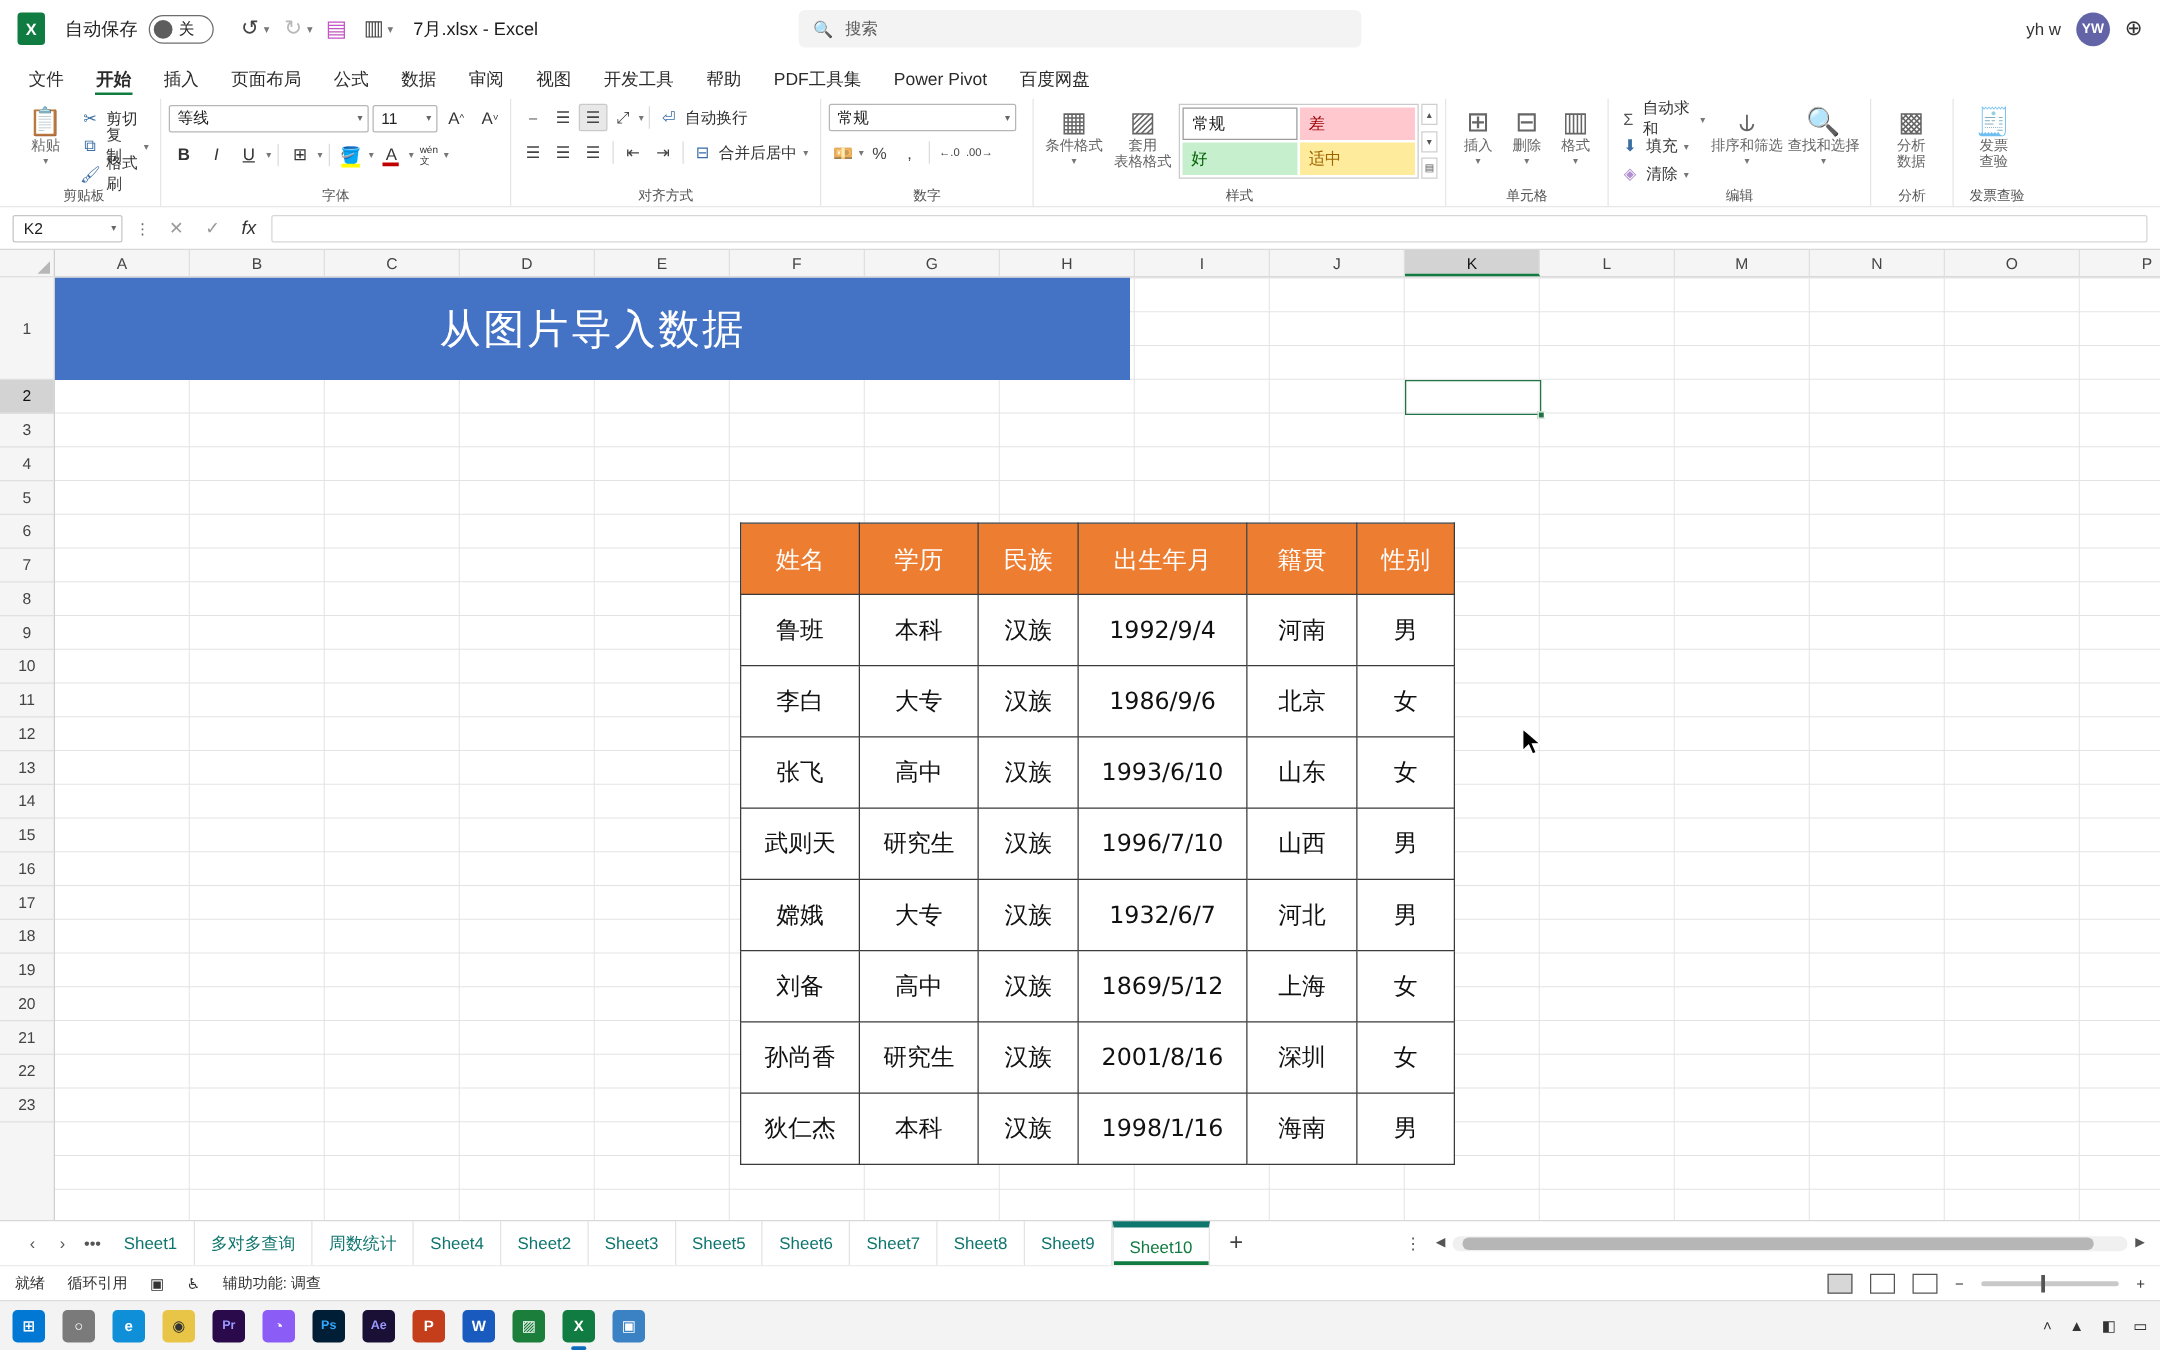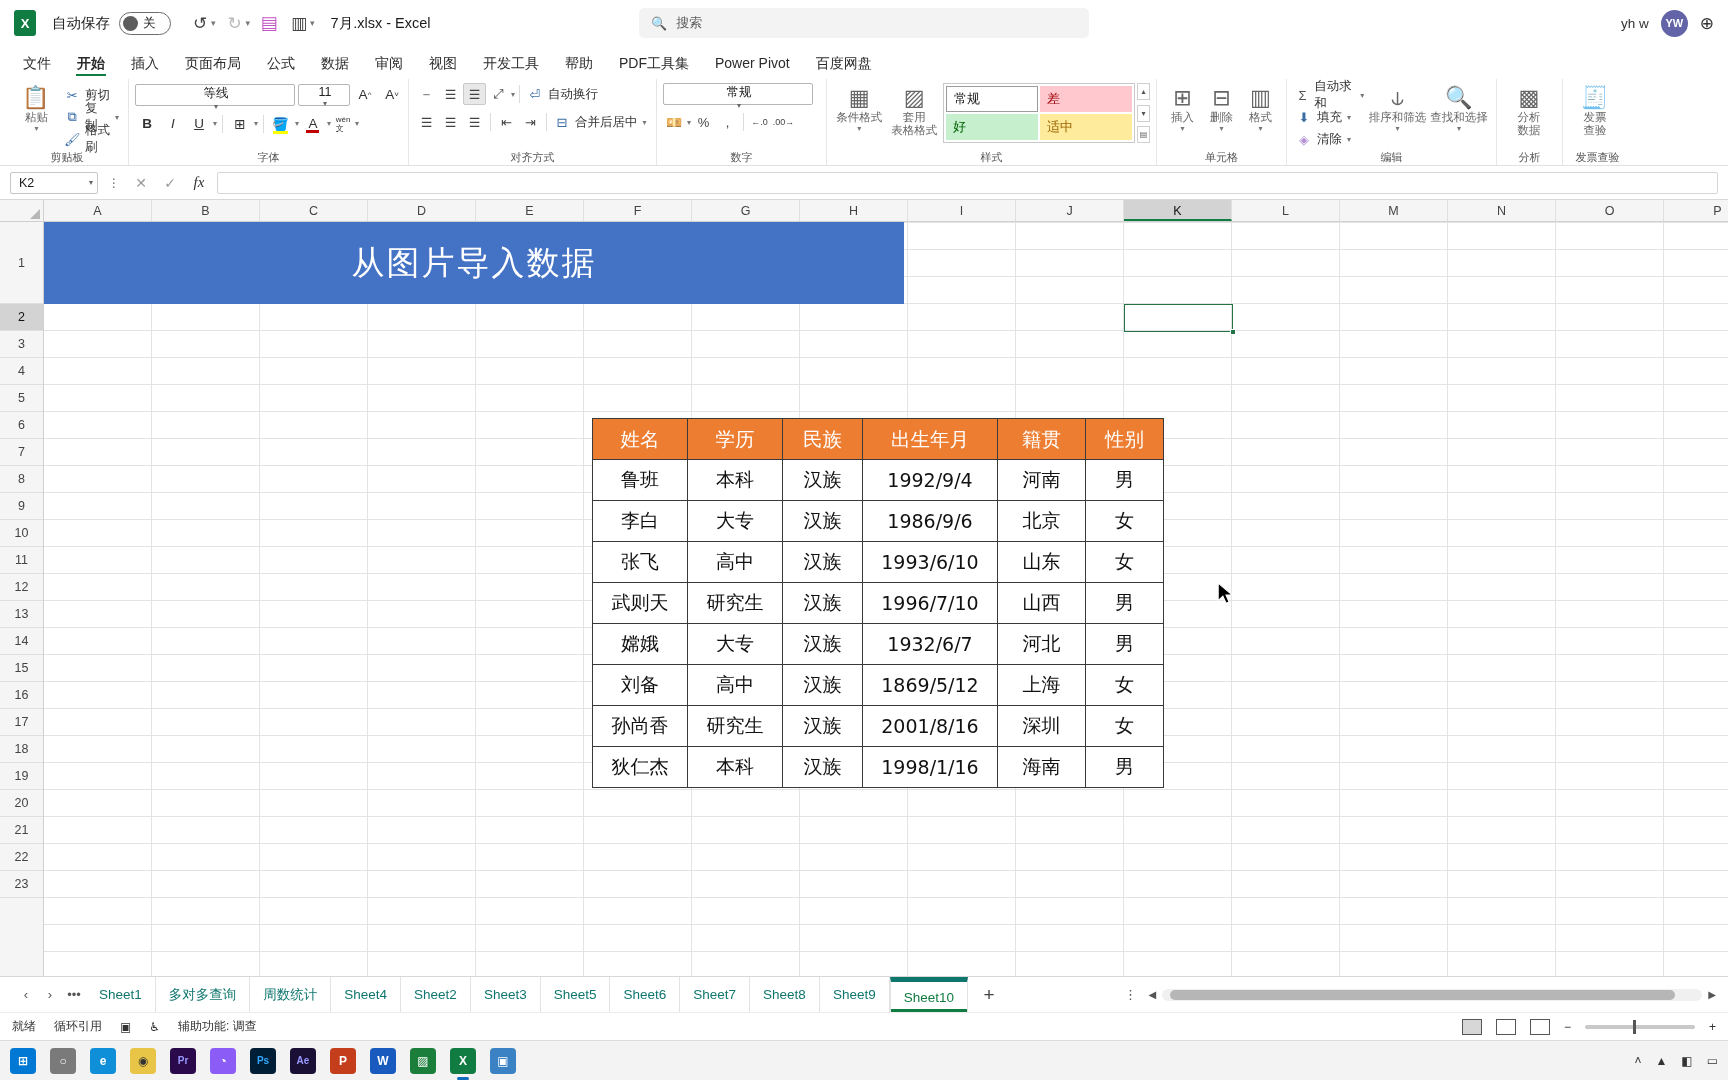--- a/index.html
+++ b/index.html
@@ -52,21 +52,21 @@
   .big-btn .gl { font-size:22px; line-height:25px; color:#666; }
   .big-btn .lb { font-size:11.5px; color:#666; text-align:center; line-height:13px; margin-top:1px; }
   .small-col { display:flex; flex-direction:column; justify-content:flex-start; gap:2px; padding-top:2px; }
   .small-btn { display:flex; align-items:center; gap:5px; font-size:12.5px; color:#333; height:20px; padding:0 3px; }
   .small-btn .ic { width:16px; text-align:center; font-size:13px; color:#3a6ea5; }
   .caret { font-size:8px; color:#777; }
 
   .fontrow1 { display:flex; align-items:center; gap:3px; }
   .fontrow2 { display:flex; align-items:center; gap:2px; margin-top:6px; }
   .combo { height:22px; border:1px solid #b6b6b6; border-radius:2px; background:#fff; display:flex; align-items:center;
-           padding:0 4px 0 6px; font-size:12.5px; color:#222;flex-direction:column; }
+           padding:0 4px 0 6px; font-size:12.5px; color:#222; }
   .combo .cv { flex:1; }
   .combo .cc { font-size:8px; color:#666; }
   .fbtn { width:24px; height:23px; display:flex; align-items:center; justify-content:center; font-size:13.5px; color:#333; }
   .fbtn.sm { width:20px; }
   .sep-v { width:1px; height:18px; background:#dcdcdc; margin:0 3px; }
 
   .alignrow { display:flex; align-items:center; gap:1px; }
   .abtn { width:23px; height:22px; display:flex; align-items:center; justify-content:center; font-size:13px; color:#444; }
   .abtn.sel { background:#e8e8e8; border:1px solid #c9c9c9; border-radius:2px; }
 
@@ -80,21 +80,21 @@
   .spin { display:flex; flex-direction:column; justify-content:space-between; margin-left:2px; }
   .spin div { width:13px; height:17px; border:1px solid #cfcfcf; font-size:8px; display:flex; align-items:center; justify-content:center; color:#555; }
 
   
   .fbar { flex:0 0 34px; height:34px; display:flex; align-items:center; padding:0 10px; gap:7px; background:#fff; border-bottom:1px solid #d8d8d8;}
   .namebox { width:88px; height:22px; border:1px solid #c6c6c6; border-radius:2px; background:#fff; display:flex; align-items:center;
              padding:0 4px 0 8px; font-size:12.5px; }
   .namebox .nv { flex:1; }
   .dots { color:#666; font-size:12px; padding:0 3px; letter-spacing:0; }
   .fb-btn { width:22px; text-align:center; font-size:14px; color:#9a9a9a; }
-  .fb-btn.fx { color:#333; font-style:italic; font-family:Liberation Serif, serif; font-size:15px; }
+  .fb-btn.fx { color:#333; font-style:italic; font-family:Liberation Sans, sans-serif; font-size:15px; }
   .finput { flex:1; height:22px; border:1px solid #d6d6d6; border-radius:2px; background:#fff; padding:0 6px;
             font-size:12.5px; display:flex; align-items:center; }
 
   
   .gridwrap { flex:1; position:relative; overflow:hidden; background:#fff; }
   .colhdr { display:flex; height:22px; background:#f5f5f5; border-bottom:1px solid #d0d0d0; position:relative; }
   .corner { width:44px; flex:0 0 44px; background:#f5f5f5; border-right:1px solid #d0d0d0; position:relative; }
   .corner::after { content:""; position:absolute; right:3px; bottom:2px; width:0; height:0;
                    border-style:solid; border-width:0 0 10px 10px; border-color:transparent transparent #b7b7b7 transparent; }
   .ch { flex:0 0 108px; text-align:center; line-height:22px; font-size:12.5px; color:#444; border-right:1px solid #e0e0e0; }
@@ -111,21 +111,21 @@
            background-size:108px 27px; background-position:-1px -1px; }
   .cells.off { background-position:-1px 81px; }
   .banner { position:absolute; left:0; top:0; width:860px; height:82px; background:#4472c4; color:#fff;
             display:flex; align-items:center; justify-content:center; font-size:33px; letter-spacing:2px; }
   .selcell { position:absolute; border:1.7px solid #217346; }
   .selcell .fillh { position:absolute; right:-3.5px; bottom:-3.5px; width:6px; height:6px; background:#217346; border:1px solid #fff; }
   .cursor { position:absolute; width:22px; height:24px; pointer-events:none; }
 
   
   .imgtable { position:absolute; border-collapse:collapse; background:#fff; box-shadow:0 0 0 0 transparent; }
-  .imgtable td, .imgtable th { border:1.6px solid #3a3a3a; font-size:19px; text-align:center; height:41px;
+  .imgtable td, .imgtable th { border:1.6px solid #3a3a3a; font-size:19px; text-align:center; height:57px;
                                font-family:"DejaVu Sans","Liberation Sans",sans-serif; color:#111; font-weight:normal;margin-left:48px; }
   .imgtable th { background:#ed7d31; color:#fff; font-size:19.5px; }
 
   
   .sheetbar { flex:0 0 36px; height:36px; display:flex; align-items:stretch; background:#fff; border-top:1px solid #d8d8d8; padding-left:14px; }
   .navb { width:24px; display:flex; align-items:center; justify-content:center; font-size:13px; color:#555; }
   .stab { padding:0 13px; display:flex; align-items:center; font-size:13.5px; color:#0f766e; border-right:1px solid #e3e3e3; }
   .stab.active { font-weight:normal; color:#107c41; box-shadow:inset 0 -3px 0 #107c41; background:#fff; border-right:1px solid #e3e3e3;
                  border-left:1px solid #e3e3e3; border-top:5px solid #0f766e; }
   .addsheet { width:42px; display:flex; align-items:center; justify-content:center; font-size:19px; color:#444; }

